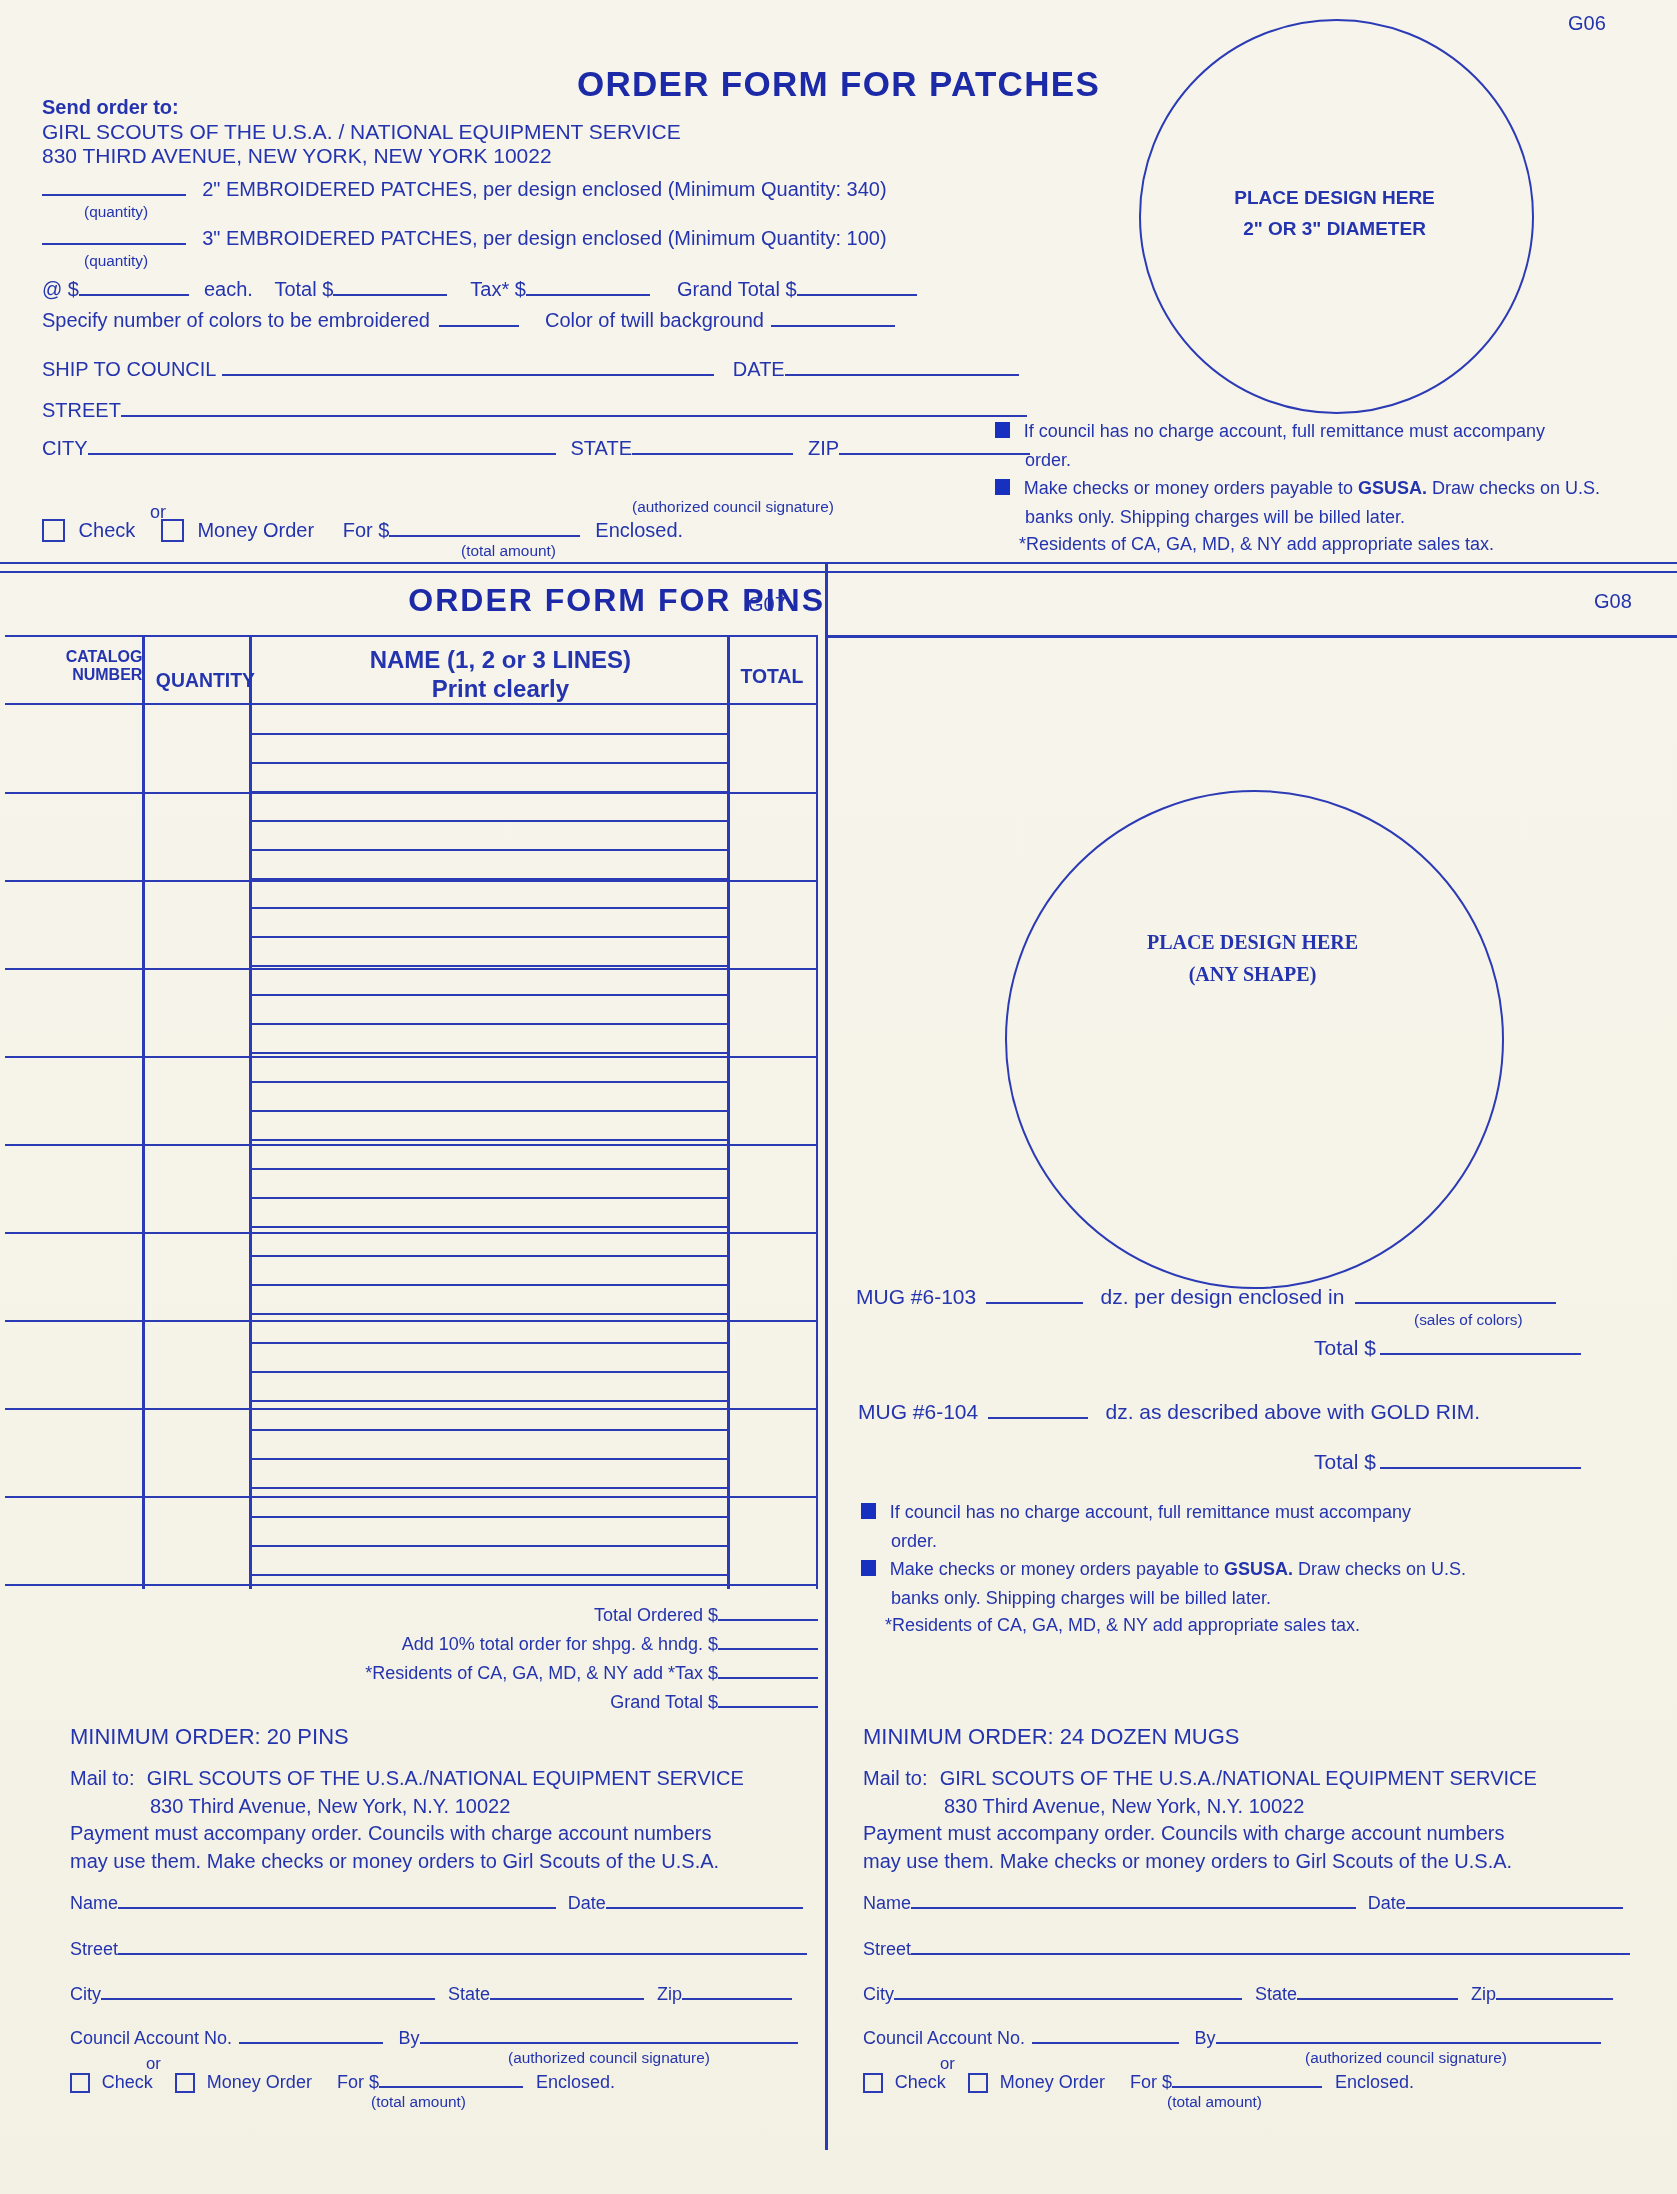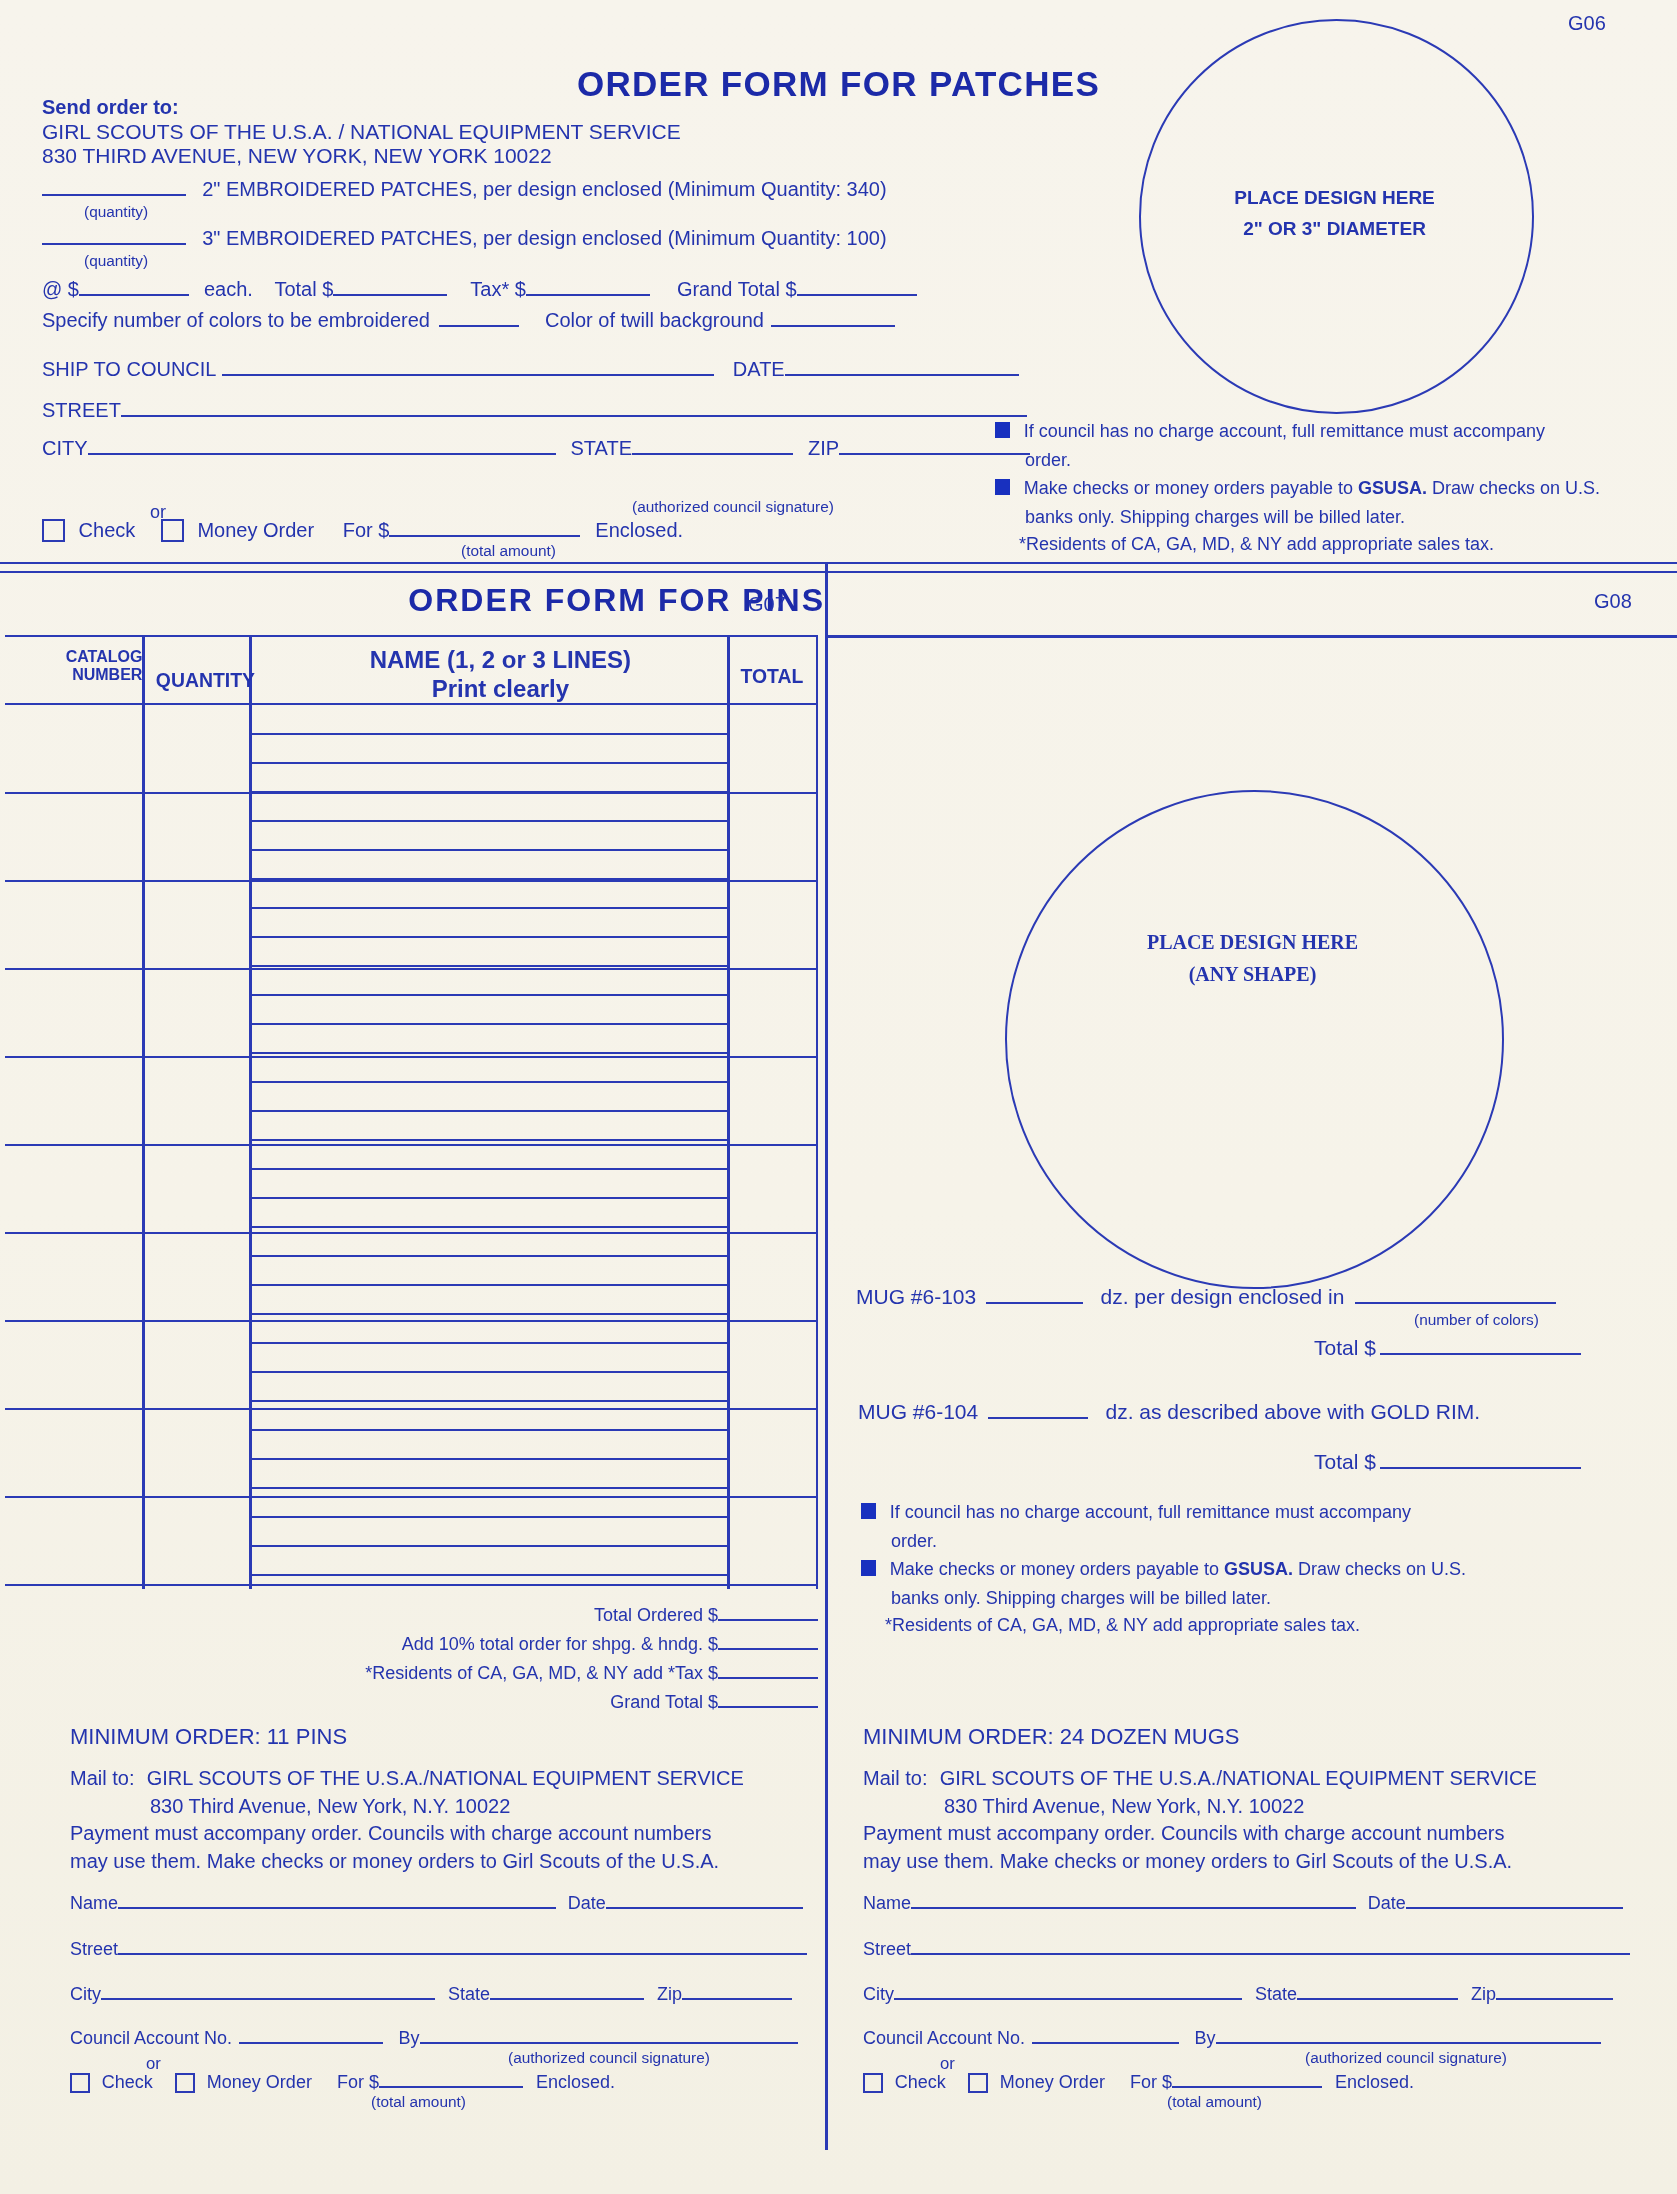--- a/index.html
+++ b/index.html
@@ -139,21 +139,21 @@
   <div class="abs rt" style="left:268px;top:1634px;width:550px;font-size:18px;">
     <span>Add 10% total order for shpg. &amp; hndg.  $</span><span class="bl" style="width:100px;"></span>
   </div>
   <div class="abs rt" style="left:268px;top:1663px;width:550px;font-size:18px;">
     <span>*Residents of CA, GA, MD, &amp; NY add *Tax  $</span><span class="bl" style="width:100px;"></span>
   </div>
   <div class="abs rt" style="left:268px;top:1692px;width:550px;font-size:18px;">
     <span>Grand Total  $</span><span class="bl" style="width:100px;"></span>
   </div>
 
-  <div class="abs" style="left:70px;top:1724px;font-size:22px;">MINIMUM ORDER: 11 PINS</div>
+  <div class="abs" style="left:70px;top:1724px;font-size:22px;">MINIMUM ORDER: 20 PINS</div>
 
   <div class="abs" style="left:70px;top:1767px;font-size:20px;">
     <span>Mail to:</span>
     <span style="margin-left:6.7px;">GIRL SCOUTS OF THE U.S.A./NATIONAL EQUIPMENT SERVICE</span>
   </div>
   <div class="abs" style="left:150px;top:1795px;font-size:20px;">830 Third Avenue, New York, N.Y. 10022</div>
 
   <div class="abs" style="left:70px;top:1822px;font-size:20px;">Payment must accompany order. Councils with charge account numbers</div>
   <div class="abs" style="left:70px;top:1850px;font-size:20px;">may use them. Make checks or money orders to Girl Scouts of the U.S.A.</div>
 
@@ -191,21 +191,21 @@
   <div class="circle" style="left:1005px;top:790px;width:495px;height:495px;"></div>
   <div class="ctext serif" style="left:1005px;top:926px;width:495px;font-size:20px;line-height:1.6;">
     <div>PLACE DESIGN HERE</div>
     <div>(ANY SHAPE)</div>
   </div>
 
   <div class="abs" style="left:856px;top:1285px;font-size:21px;">
     <span>MUG #6-103</span><span class="bl" style="width:97px;margin-left:9.4px;"></span>
     <span style="margin-left:12px;">dz. per design enclosed in</span><span class="bl" style="width:201px;margin-left:10.7px;"></span>
   </div>
-  <div class="abs cap" style="left:1414px;top:1311px;">(number of colors)</div>
+  <div class="abs cap" style="left:1414px;top:1311px;">(sales of colors)</div>
   <div class="abs" style="left:1314px;top:1336px;font-size:21px;">
     <span>Total $</span><span class="bl" style="width:201px;margin-left:4px;"></span>
   </div>
   <div class="abs" style="left:858px;top:1400px;font-size:21px;">
     <span>MUG #6-104</span><span class="bl" style="width:100px;margin-left:9.4px;"></span>
     <span style="margin-left:12px;">dz. as described above with GOLD RIM.</span>
   </div>
   <div class="abs" style="left:1314px;top:1450px;font-size:21px;">
     <span>Total $</span><span class="bl" style="width:201px;margin-left:4px;"></span>
   </div>

